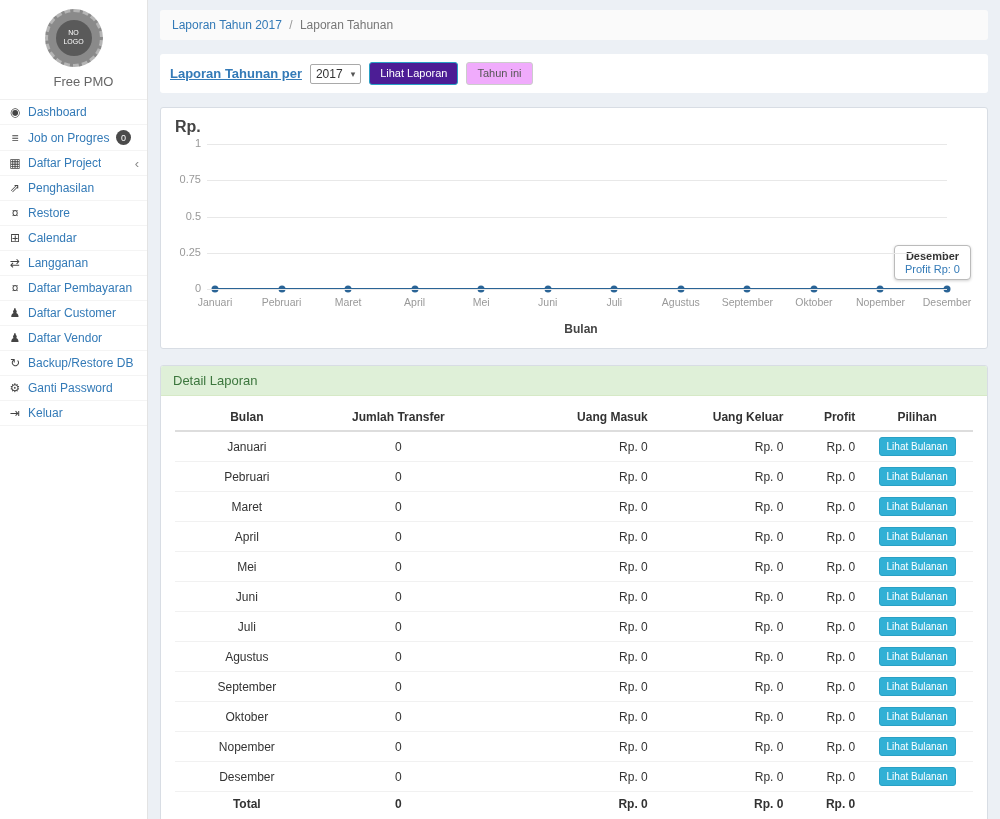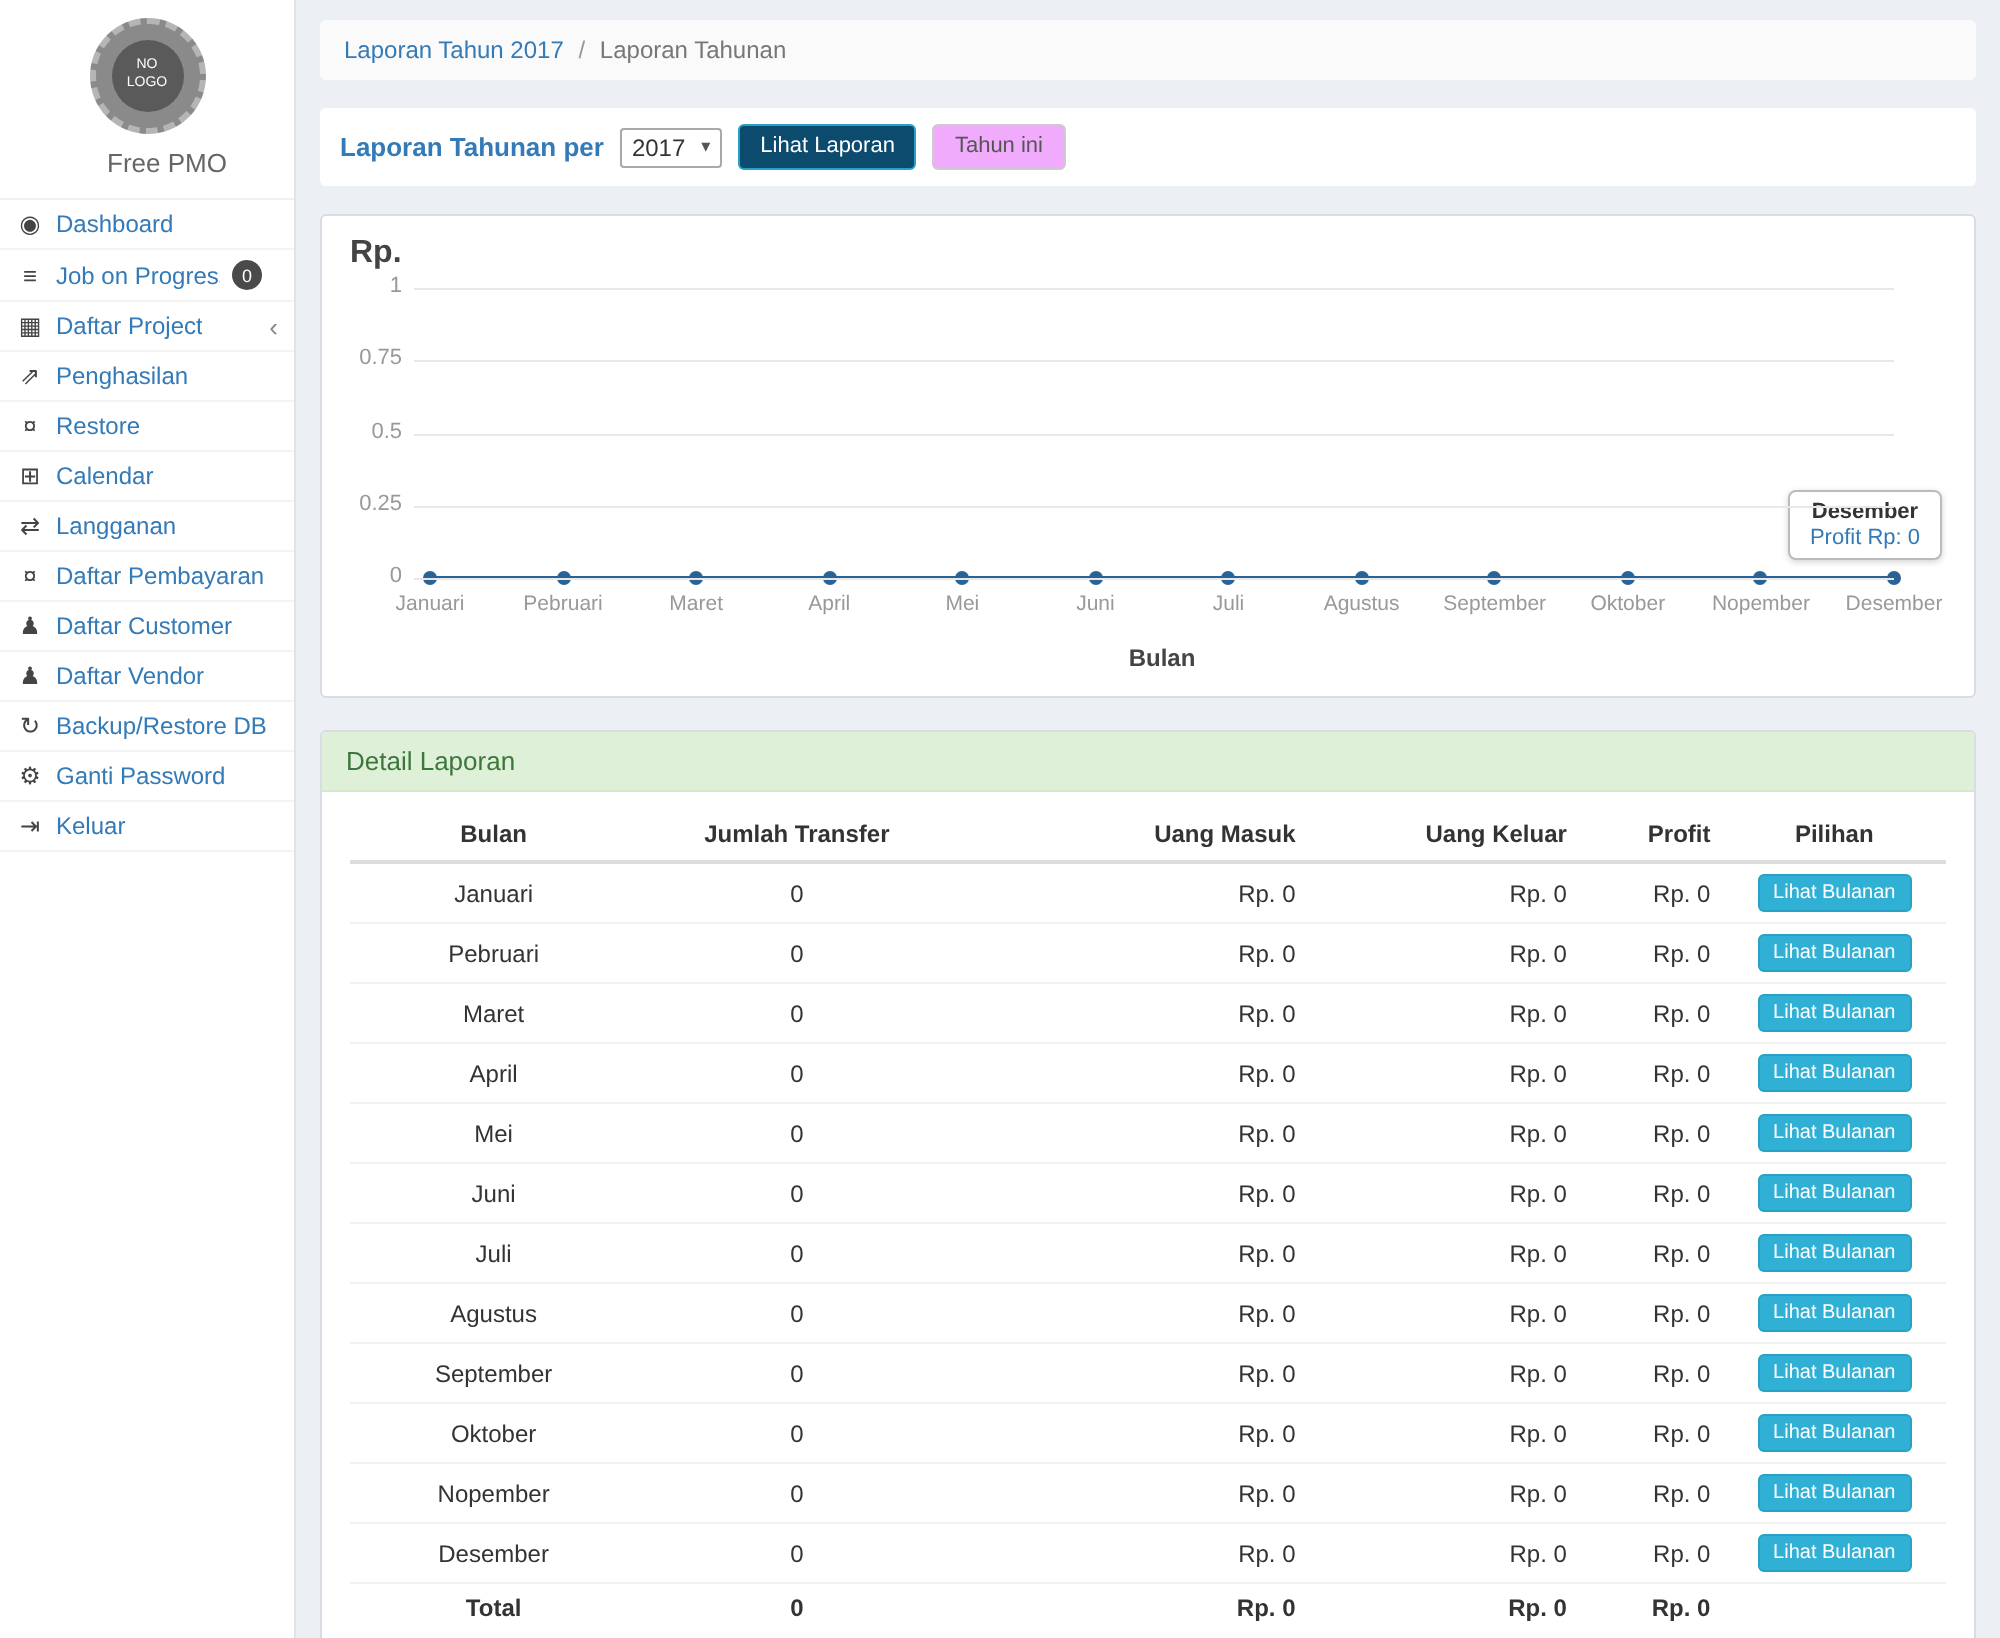--- a/index.html
+++ b/index.html
@@ -23,25 +23,25 @@
   .si-chevron { margin-left:auto; color:#888; font-size:13px; line-height:1; }
   .si-chevron:empty { display:none; }
 
   
   .main { flex:1; background:#ecf0f5; padding:10px 12px 4px; min-width:0; }
   .breadcrumb-box { background:#fafafa; border-radius:3px; padding:8px 12px; font-size:12px; color:#777; margin-bottom:14px; }
   .breadcrumb-box .bc-link { color:#337ab7; }
   .bc-sep { margin:0 4px; color:#999; }
 
   .filter-box { background:#fff; border-radius:3px; padding:8px 10px; display:flex; align-items:center; gap:8px; margin-bottom:14px; }
-  .filter-label { color:#337ab7; font-weight:bold; font-size:13px; }
+  .filter-label { color:#337ab7; font-weight:bold; font-size:13px;text-decoration:underline; }
   .year-select { display:inline-flex; align-items:center; gap:8px; border:1px solid #a9a9a9; border-radius:2px; background:#fff; padding:2px 5px; font-size:12px; color:#333; cursor:pointer; }
   .year-select .arrow { font-size:9px; color:#555; }
   .btn { font-size:11px; padding:4px 10px; border-radius:3px; cursor:pointer; line-height:1.2; }
-  .btn-cyan { background:#0c4a6e; border:1px solid #28a1c5; color:#fff; }
+  .btn-cyan { background:#4c1d95; border:1px solid #28a1c5; color:#fff; }
   .btn-default { background:#f0abfc; border:1px solid #ccc; color:#555; }
 
   .panel { background:#fff; border:1px solid #d8dde4; border-radius:3px; margin-bottom:16px; overflow:visible; }
   .panel-header-blue { background:#2d5986; color:#fff; padding:6px 12px; font-size:13px; border-radius:2px 2px 0 0; }
   .panel-header-green { background:#dff0d8; color:#3c763d; padding:7px 12px; font-size:13px; border-bottom:1px solid #d6e9c6; border-radius:2px 2px 0 0; }
 
   
   .chart-body { padding:10px 40px 12px 14px; }
   .y-unit { font-weight:bold; color:#444; font-size:16px; }
   .chart-plot { position:relative; height:176px; margin-top:8px; }

